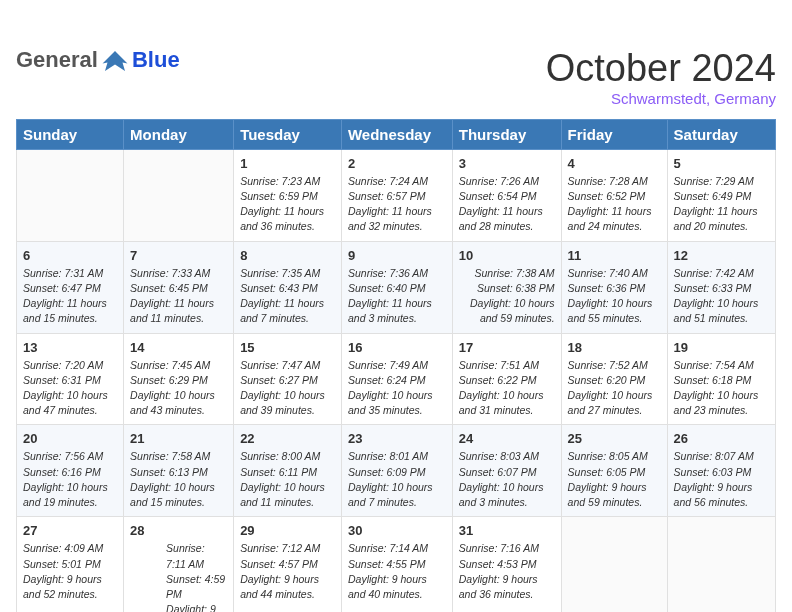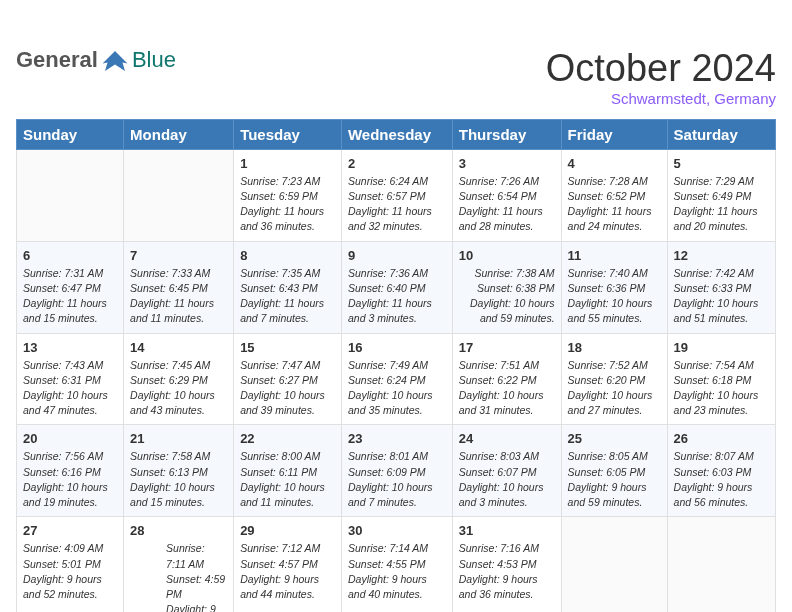--- a/index.html
+++ b/index.html
@@ -88,21 +88,21 @@
 
 <div class="header">
   <div class="logo">
     <div>
       <div style="display:flex;align-items:center;">
         <div style="font-size:22px;font-weight:bold;color:#333;line-height:1.1;">
           <span style="color:#555;">General</span><svg width="30" height="26" viewBox="0 0 60 50" style="vertical-align:middle;margin-left:2px;">
               <polygon points="30,5 55,30 45,28 50,45 30,32 10,45 15,28 5,30" fill="#3a78b5"></polygon>
             </svg>
         </div>
-        <div style="font-size:22px;font-weight:normal;color:#0f766e;margin-top:-2px;margin-left:2px;">Blue</div>
+        <div style="font-size:22px;font-weight:bold;color:#1d4ed8;margin-top:-2px;margin-left:2px;">Blue</div>
       </div>
     </div>
   </div>
   <div class="title-block">
     <div class="month-title">October 2024</div>
     <div class="location">Schwarmstedt, Germany</div>
   </div>
 </div>
 
 <table>
@@ -122,21 +122,21 @@
         <td class="empty-cell"></td>
         <td class="empty-cell"></td>
         <td>
           <span class="day-num">1</span>
           <div class="day-info" style="white-space: pre-line;">Sunrise: 7:23 AM
 Sunset: 6:59 PM
 Daylight: 11 hours and 36 minutes.</div>
         </td>
         <td>
           <span class="day-num">2</span>
-          <div class="day-info" style="white-space: pre-line;">Sunrise: 6:24 AM
+          <div class="day-info" style="white-space: pre-line;">Sunrise: 7:24 AM
 Sunset: 6:57 PM
 Daylight: 11 hours and 32 minutes.</div>
         </td>
         <td>
           <span class="day-num">3</span>
           <div class="day-info" style="white-space: pre-line;">Sunrise: 7:26 AM
 Sunset: 6:54 PM
 Daylight: 11 hours and 28 minutes.</div>
         </td>
         <td>
@@ -192,21 +192,21 @@
         <td>
           <span class="day-num">12</span>
           <div class="day-info" style="white-space: pre-line;">Sunrise: 7:42 AM
 Sunset: 6:33 PM
 Daylight: 10 hours and 51 minutes.</div>
         </td>
       </tr>
       <tr>
         <td>
           <span class="day-num">13</span>
-          <div class="day-info" style="white-space: pre-line;">Sunrise: 7:43 AM
+          <div class="day-info" style="white-space: pre-line;">Sunrise: 7:20 AM
 Sunset: 6:31 PM
 Daylight: 10 hours and 47 minutes.</div>
         </td>
         <td>
           <span class="day-num">14</span>
           <div class="day-info" style="white-space: pre-line;">Sunrise: 7:45 AM
 Sunset: 6:29 PM
 Daylight: 10 hours and 43 minutes.</div>
         </td>
         <td>

